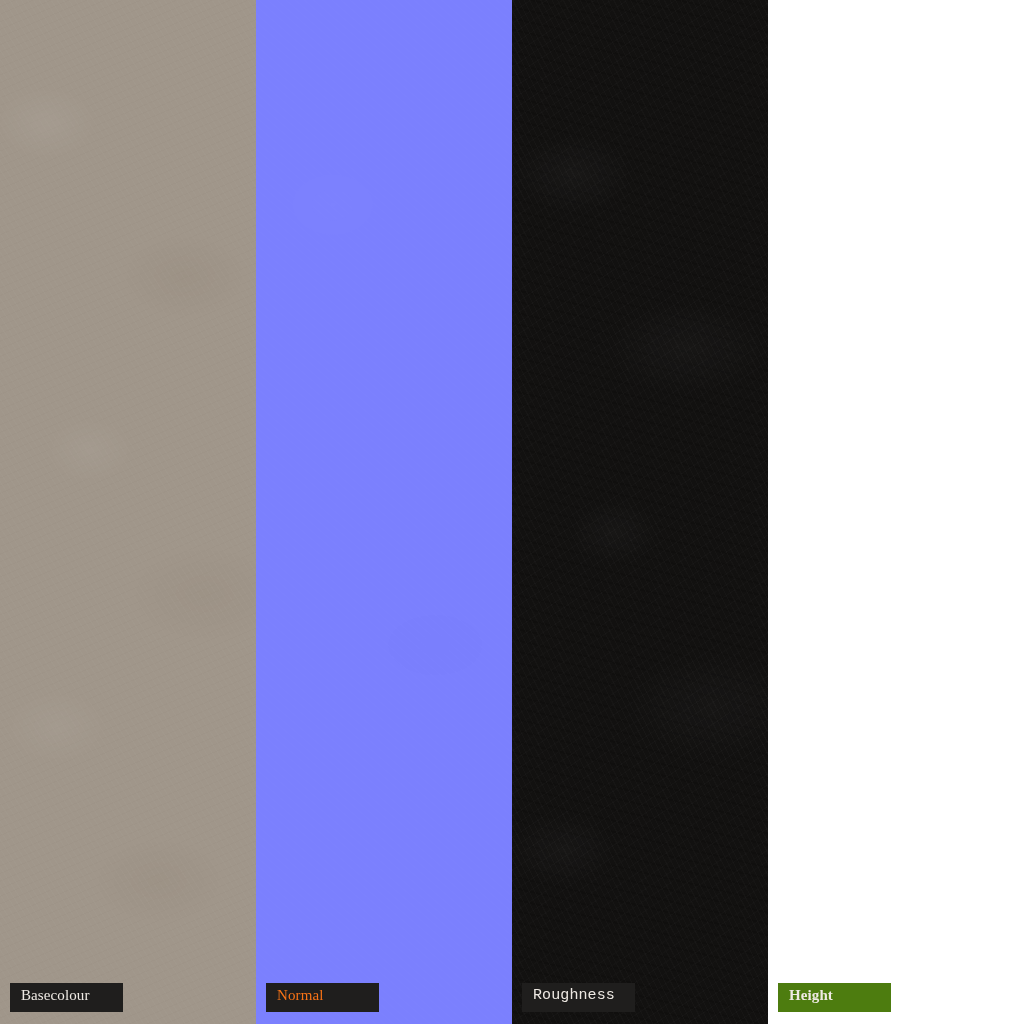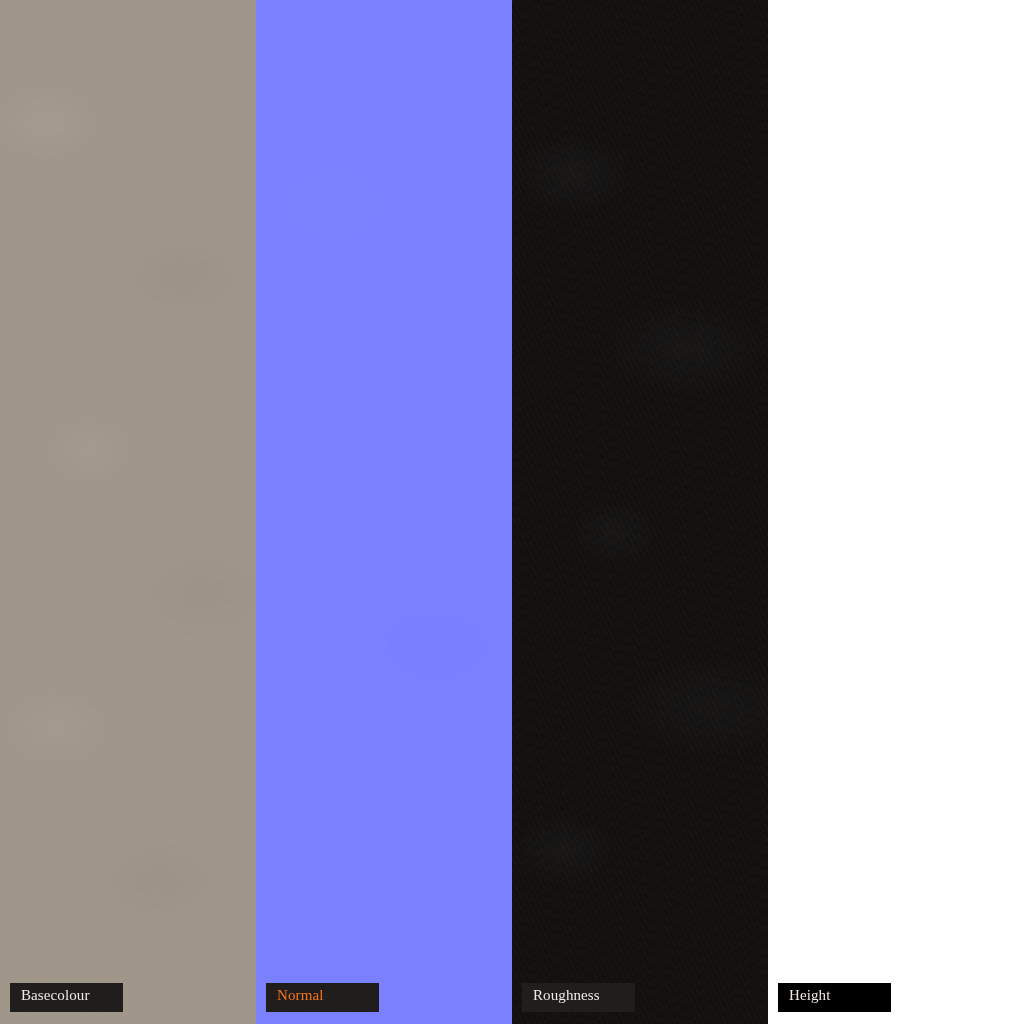--- a/index.html
+++ b/index.html
@@ -122,26 +122,26 @@
     <div class="swatch" style="background: rgb(123, 128, 254);"></div>
     <div class="grain grain-normal"></div>
     <div class="map-caption" style="background: rgb(31, 30, 29); color: #f97316;">
       <span>Normal</span>
     </div>
   </div>
 
   <div class="map-panel">
     <div class="swatch" style="background: rgb(18, 17, 16);"></div>
     <div class="grain grain-roughness"></div>
-    <div class="map-caption" style="background: rgb(31, 30, 29); color: rgb(239, 234, 228);">
+    <div class="map-caption" style="background: rgb(31, 30, 29); color: rgb(239, 234, 228); font-family: Liberation Mono, monospace;">
       <span>Roughness</span>
     </div>
   </div>
 
   <div class="map-panel">
     <div class="swatch" style="background: rgb(255, 255, 255);"></div>
     <div class="grain grain-height"></div>
-    <div class="map-caption" style="background: #000000; color: rgb(239, 234, 228);">
+    <div class="map-caption" style="background: #4d7c0f; color: rgb(239, 234, 228); font-weight: bold;">
       <span>Height</span>
     </div>
   </div>
 
 </div>
 
 </body></html>

